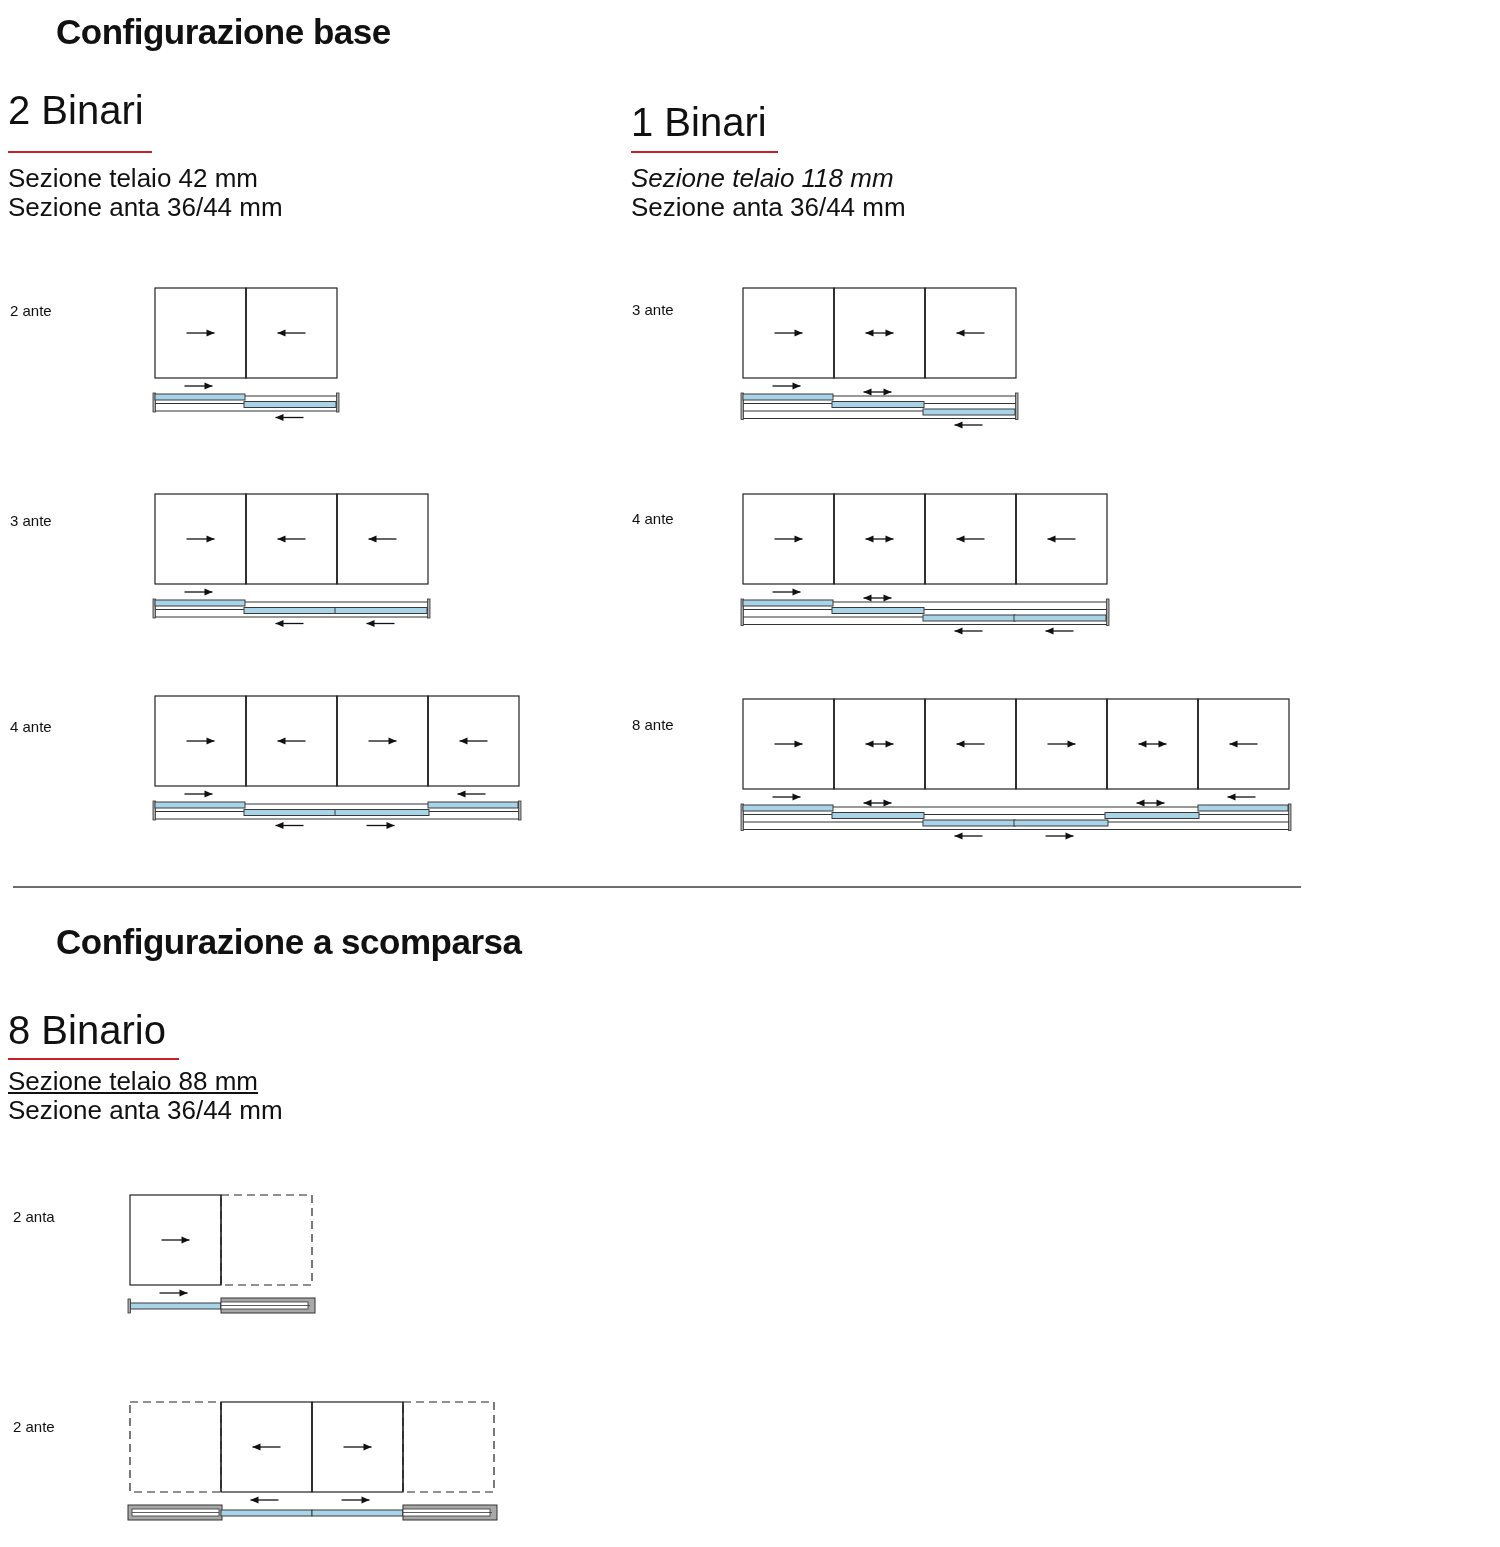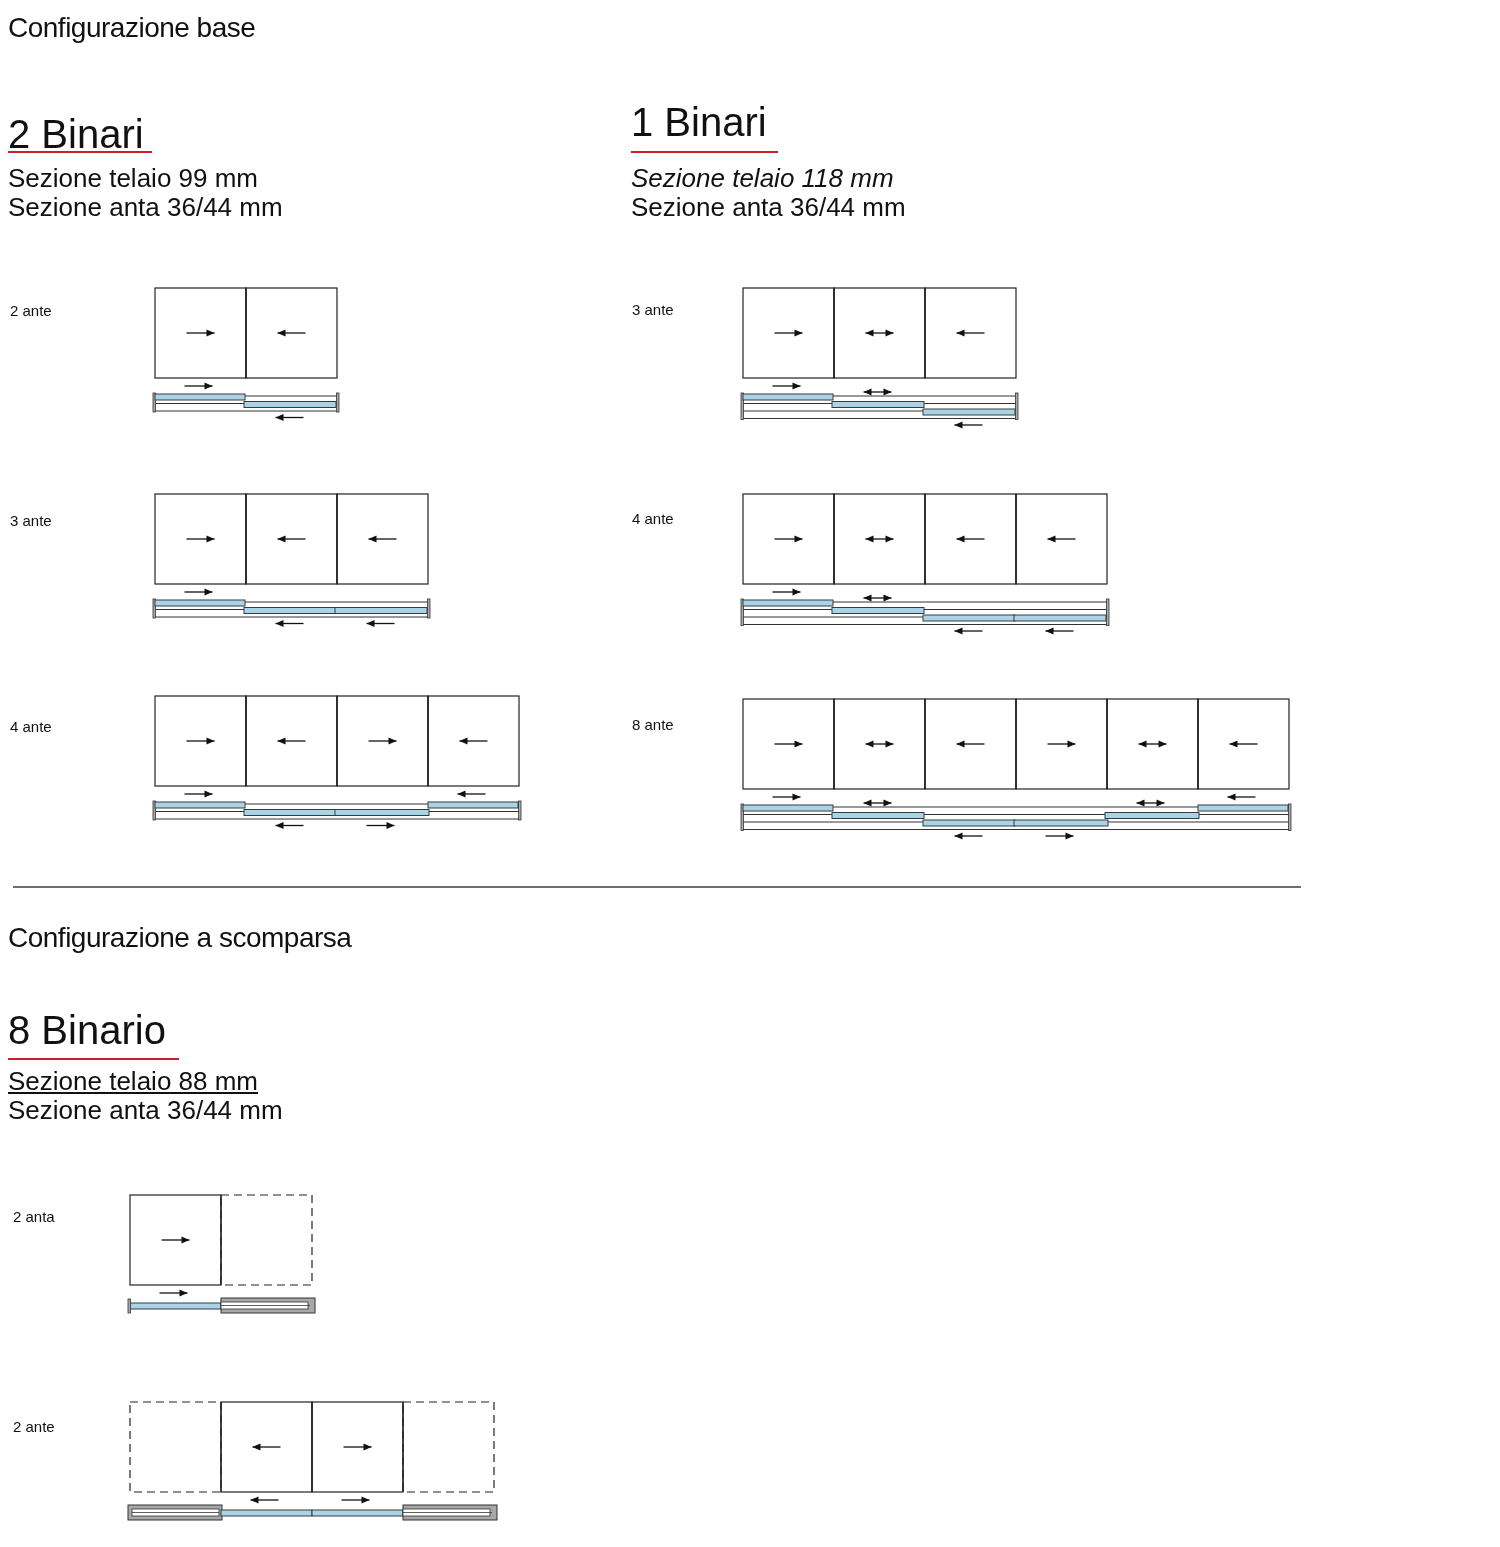--- a/index.html
+++ b/index.html
@@ -1,34 +1,34 @@
 <!DOCTYPE html>
 <html><head>
 <meta charset="utf-8">
 <style>
   html, body { margin: 0; padding: 0; background: #ffffff; }
   body { width: 1500px; height: 1547px; position: relative; overflow: hidden;
          font-family: "Liberation Sans", "DejaVu Sans", sans-serif; color: #111; }
   .abs { position: absolute; }
-  .h1 { font-size: 28px; font-weight: 400; letter-spacing: -0.5px; white-space: nowrap; }
+  .h1 { font-size: 35px; font-weight: 700; letter-spacing: -0.5px; white-space: nowrap; margin-left: 48px; }
   .h2 { font-size: 40px; font-weight: 400; white-space: nowrap; }
   .underline { height: 2px; background: #c8202a; }
   .spec { font-size: 26px; line-height: 29px; white-space: nowrap; }
   .lbl { font-size: 15px; white-space: nowrap; }
   .divider { height: 2px; background: #6e6e6e; }
   svg { position: absolute; overflow: visible; }
 </style>
 </head>
 <body>
 
 <div class="abs h1" style="left:8px; top:12px;">Configurazione base</div>
 
-<div class="abs h2" style="left:8px; top:112px;">2 Binari</div>
+<div class="abs h2" style="left:8px; top:88px;">2 Binari</div>
 <div class="abs underline" style="left:8px; top:151px; width:144px;"></div>
-<div class="abs spec" style="left:8px; top:164px;">Sezione telaio 99 mm</div>
+<div class="abs spec" style="left:8px; top:164px;">Sezione telaio 42 mm</div>
 <div class="abs spec" style="left:8px; top:193px;">Sezione anta 36/44 mm</div>
 
 <div class="abs lbl" style="left:10px; top:302px;">2 ante</div>
 <svg style="left:0;top:0;" width="1" height="1">
     <g>
       <rect x="155" y="288" width="91" height="90" fill="none" stroke="#222" stroke-width="1.2" stroke-dasharray="none"></rect>
       <g>
         <line x1="186.5" y1="333" x2="214.5" y2="333" stroke="#111" stroke-width="1.3"></line>
         <polygon points="214.5,333 206.5,329.5 206.5,336.5" fill="#111"></polygon>
       </g>

